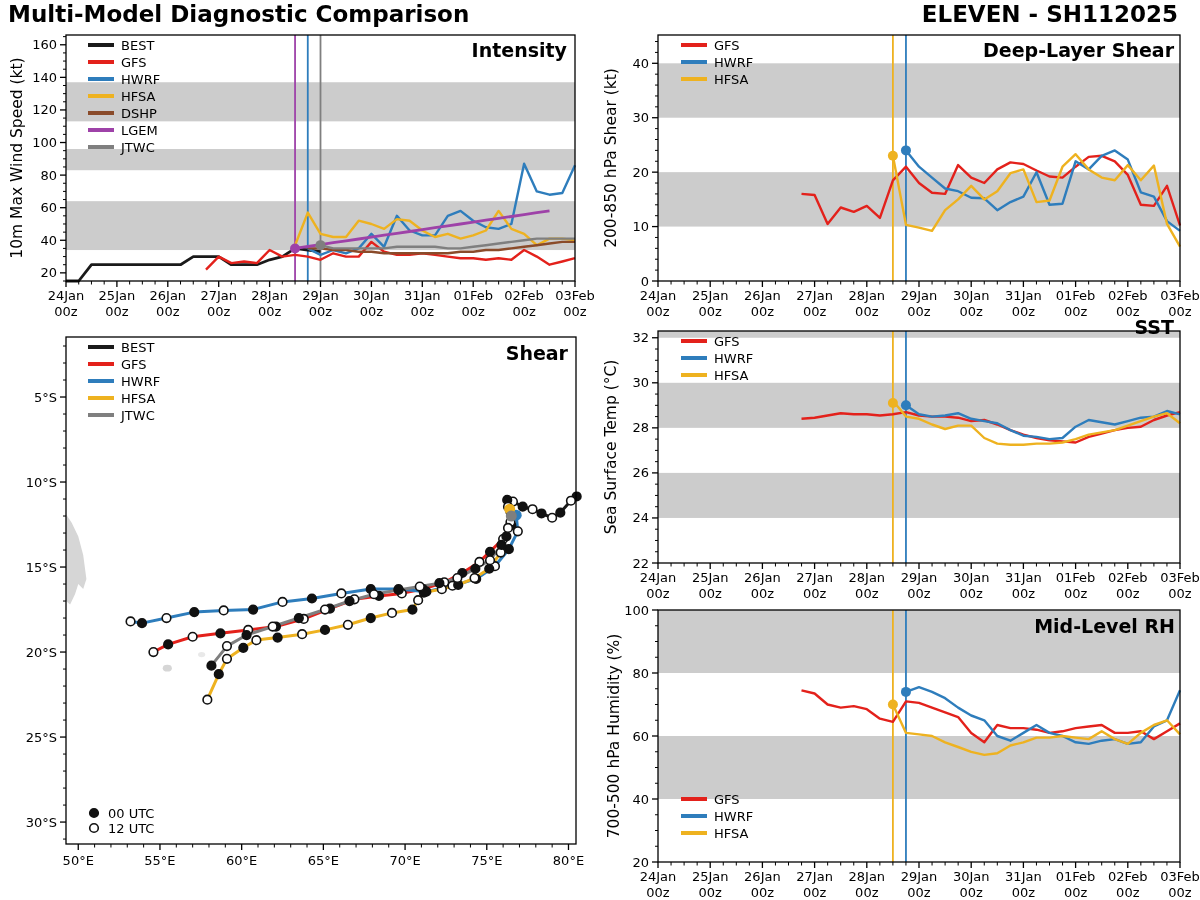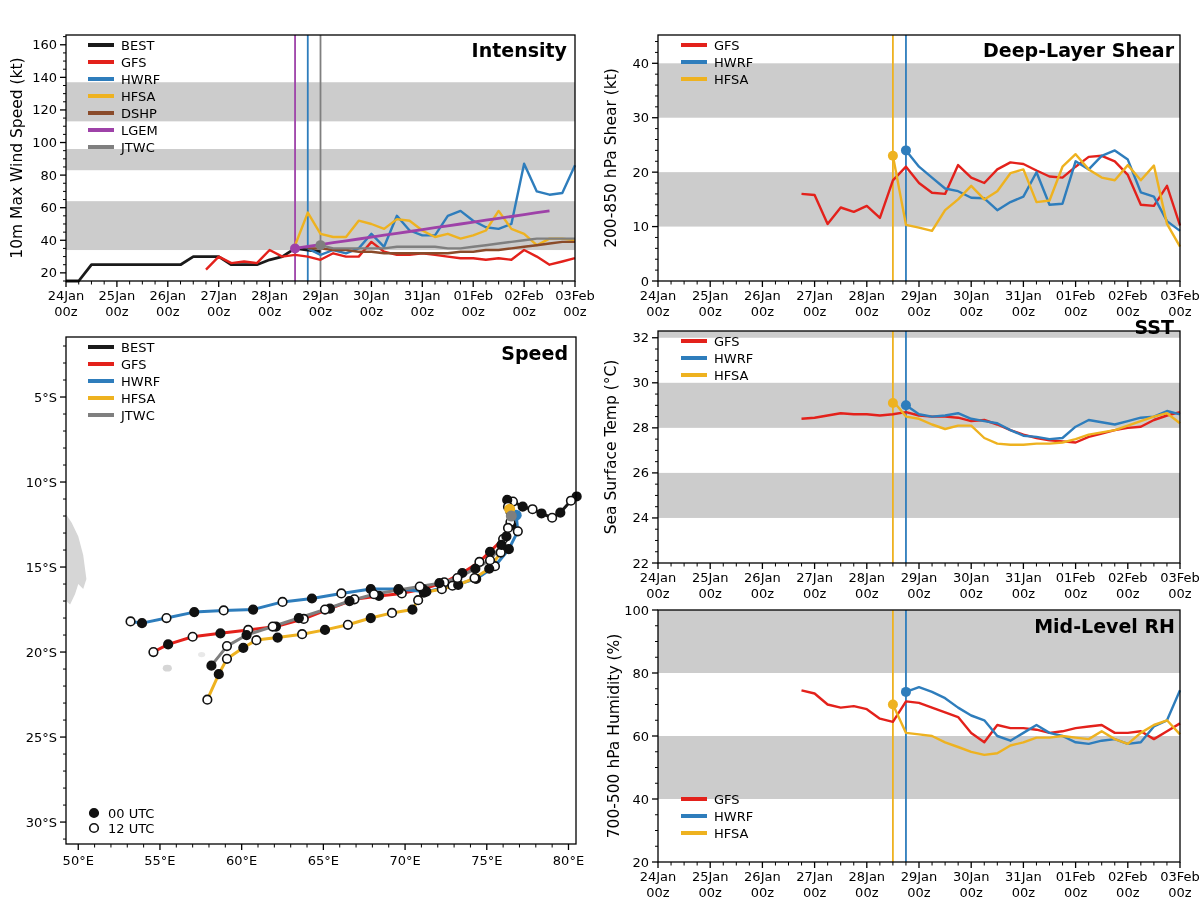--- a/index.html
+++ b/index.html
@@ -669,25 +669,27 @@
         <text x="121" y="402.5" text-anchor="start" font-size="13">HFSA</text>
         <line x1="88" y1="415" x2="114" y2="415" stroke="#7f7f7f" stroke-width="4"></line>
         <text x="121" y="419.5" text-anchor="start" font-size="13">JTWC</text>
         <circle cx="94" cy="813" r="4.3" fill="#111" stroke="#111" stroke-width="1.6"></circle>
         <text x="108" y="817.5" text-anchor="start" font-size="13">00 UTC</text>
         <circle cx="94" cy="828" r="4.3" fill="#fff" stroke="#111" stroke-width="1.6"></circle>
         <text x="108" y="832.5" text-anchor="start" font-size="13">12 UTC</text>
       </g>
     </svg>
 
+  <div class="ht main-title">Multi-Model Diagnostic Comparison</div>
+  <div class="ht storm-title">ELEVEN - SH112025</div>
 
   <div class="ht panel-title t-int">Intensity</div>
   <div class="ht panel-title t-shear">Deep-Layer Shear</div>
   <div class="ht panel-title t-sst">SST</div>
   <div class="ht panel-title t-rh">Mid-Level RH</div>
-  <div class="ht panel-title t-track">Speed</div>
+  <div class="ht panel-title t-track">Shear</div>
 
   <div class="ht ylab yl-int">10m Max Wind Speed (kt)</div>
   <div class="ht ylab yl-shear">200-850 hPa Shear (kt)</div>
   <div class="ht ylab yl-sst">Sea Surface Temp (°C)</div>
   <div class="ht ylab yl-rh">700-500 hPa Humidity (%)</div>
 
 </div>
 
 </body></html>

